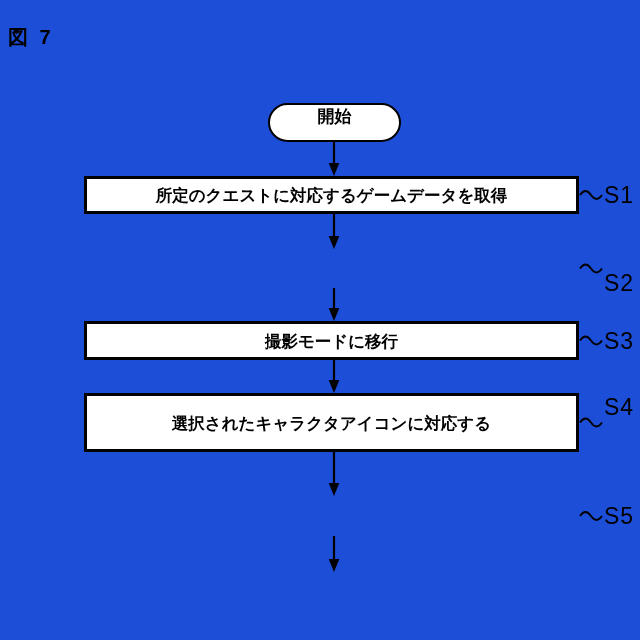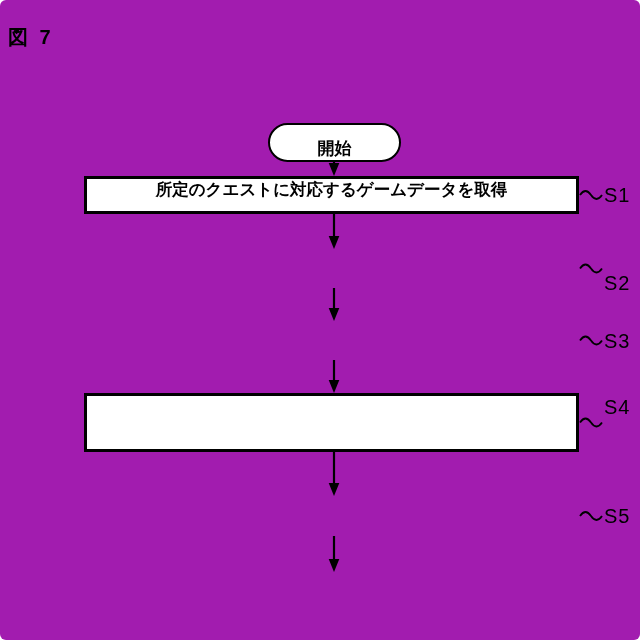--- a/index.html
+++ b/index.html
@@ -1,24 +1,23 @@
 <!DOCTYPE html>
 <html><head>
 <meta charset="utf-8">
 <style>
   html, body { margin: 0; padding: 0; background: #ffffff; }
   .page {
     position: relative;
     width: 640px;
     height: 640px;
-    background: #a21caf;
+    background: #1d4ed8;
     color: #000000;
     font-family: "Liberation Sans", "DejaVu Sans", sans-serif;
     overflow: hidden;
-    border-radius: 6px;
   }
   .fig-label {
     position: absolute;
     left: 8px;
     top: 24px;
     font-size: 20px;
     font-weight: bold;
     letter-spacing: 3px;
   }
   .connectors {
@@ -29,47 +28,47 @@
   }
   .terminal {
     position: absolute;
     left: 268px;
     width: 133px;
     height: 39px;
     box-sizing: border-box;
     border: 2.5px solid #000000;
     border-radius: 21px;
     display: flex;
-    align-items: flex-end;
+    align-items: flex-start;
     justify-content: center;
     font-size: 17px;
     font-weight: bold;
     background: #ffffff;
-    margin-top: 20px;
   }
   .step-box {
     position: absolute;
     left: 84px;
     width: 495px;
     box-sizing: border-box;
     border: 3px solid #000000;
     background: #ffffff;
     display: flex;
     flex-direction: column;
     align-items: center;
+    justify-content: center;
     text-align: center;
     font-size: 16.5px;
     font-weight: bold;
     line-height: 20px;
   }
   .step-label {
     position: absolute;
     left: 604px;
     transform: translateY(-50%);
-    font-size: 20px;
+    font-size: 23px;
     font-weight: normal;
     letter-spacing: 1px;
   }
 </style>
 </head>
 <body>
 
 <div class="page">
 
   <div class="fig-label">図 7</div>
@@ -114,22 +113,26 @@
     <span>開始</span>
   </div>
 
   <div class="step-box" style="top:176px; height:38px;">
     <div>所定のクエストに対応するゲームデータを取得</div>
   </div>
   <div class="step-label" style="top:195px;">S1</div>
 
   <div class="step-label" style="top:283px;">S2</div>
 
+  <div class="step-box" style="top:321px; height:39px;">
+    <div>撮影モードに移行</div>
+  </div>
   <div class="step-label" style="top:340.5px;">S3</div>
 
   <div class="step-box" style="top:393px; height:59px;">
+    <div>選択されたキャラクタアイコンに対応する</div>
   </div>
   <div class="step-label" style="top:407px;">S4</div>
 
   <div class="step-label" style="top:516px;">S5</div>
 
 
 </div>
 
 </body></html>

